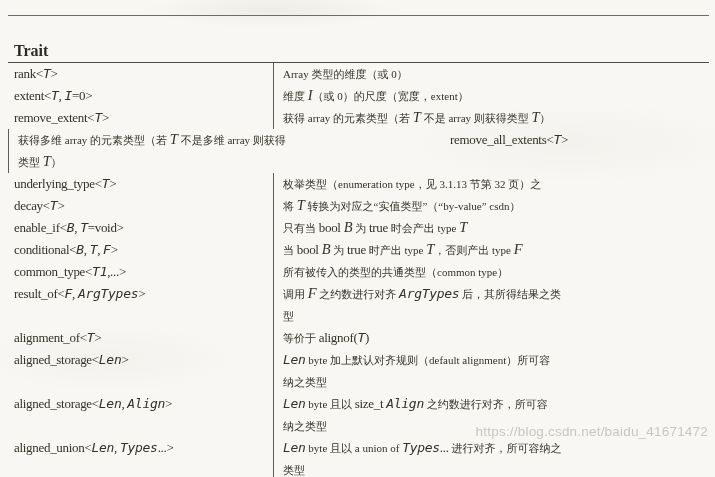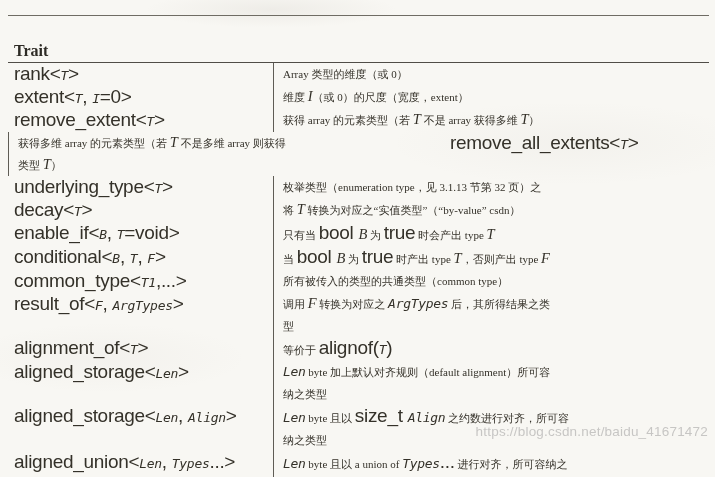--- a/index.html
+++ b/index.html
@@ -54,21 +54,21 @@
   }
   .header-row .cell {
     font-family: "Liberation Serif", "DejaVu Serif", serif;
     font-weight: bold;
     font-size: 16px;
     line-height: 22px;
     letter-spacing: 0;
     color: #2e2b25;
   }
   
-  .s-c  { font-family: Liberation Sans, sans-serif; font-size: 19px; letter-spacing: -0.3px; }
+  .s-c  { font-family: Liberation Serif, serif; font-size: 13px; letter-spacing: -0.3px; }
   .s-ci { font-family: "DejaVu Sans Mono", "Liberation Mono", monospace; font-size: 13px; letter-spacing: -0.3px; font-style: italic; }
   .s-r  { font-family: Liberation Serif, serif; font-size: 11px; }
   .s-ri { font-family: "Liberation Serif", "DejaVu Serif", serif; font-size: 14.5px; font-style: italic; }
   .watermark {
     position: absolute;
     right: 7px; top: 424px;
     font-family: "Liberation Sans", "DejaVu Sans", sans-serif;
     font-size: 13.5px;
     color: #c7c6c4;
     letter-spacing: 0.2px;
@@ -87,21 +87,21 @@
         <div class="row">
           <div class="cell trait-cell"><span class="s-c">rank&lt;</span><span class="s-ci">T</span><span class="s-c">&gt;</span></div>
           <div class="cell effect-cell"><span class="s-r">Array 类型的维度（或 0）</span></div>
         </div>
         <div class="row">
           <div class="cell trait-cell"><span class="s-c">extent&lt;</span><span class="s-ci">T</span><span class="s-c">, </span><span class="s-ci">I</span><span class="s-c">=0&gt;</span></div>
           <div class="cell effect-cell"><span class="s-r">维度 </span><span class="s-ri">I</span><span class="s-r">（或 0）的尺度（宽度，extent）</span></div>
         </div>
         <div class="row">
           <div class="cell trait-cell"><span class="s-c">remove_extent&lt;</span><span class="s-ci">T</span><span class="s-c">&gt;</span></div>
-          <div class="cell effect-cell"><span class="s-r">获得 array 的元素类型（若 </span><span class="s-ri">T</span><span class="s-r"> 不是 array 获得多维 </span><span class="s-ri">T</span><span class="s-r">）</span></div>
+          <div class="cell effect-cell"><span class="s-r">获得 array 的元素类型（若 </span><span class="s-ri">T</span><span class="s-r"> 不是 array 则获得类型 </span><span class="s-ri">T</span><span class="s-r">）</span></div>
         </div>
         <div class="row">
           <div class="cell effect-cell"><span class="s-r">获得多维 array 的元素类型（若 </span><span class="s-ri">T</span><span class="s-r"> 不是多维 array 则获得</span><br><span class="s-r">类型 </span><span class="s-ri">T</span><span class="s-r">）</span></div>
           <div class="cell trait-cell"><span class="s-c">remove_all_extents&lt;</span><span class="s-ci">T</span><span class="s-c">&gt;</span></div>
         </div>
         <div class="row">
           <div class="cell trait-cell"><span class="s-c">underlying_type&lt;</span><span class="s-ci">T</span><span class="s-c">&gt;</span></div>
           <div class="cell effect-cell"><span class="s-r">枚举类型（enumeration type，见 3.1.13 节第 32 页）之</span><br></div>
         </div>
         <div class="row">
@@ -115,21 +115,21 @@
         <div class="row">
           <div class="cell trait-cell"><span class="s-c">conditional&lt;</span><span class="s-ci">B</span><span class="s-c">, </span><span class="s-ci">T</span><span class="s-c">, </span><span class="s-ci">F</span><span class="s-c">&gt;</span></div>
           <div class="cell effect-cell"><span class="s-r">当 </span><span class="s-c">bool </span><span class="s-ri">B</span><span class="s-r"> 为 </span><span class="s-c">true</span><span class="s-r"> 时产出 type </span><span class="s-ri">T</span><span class="s-r">，否则产出 type </span><span class="s-ri">F</span></div>
         </div>
         <div class="row">
           <div class="cell trait-cell"><span class="s-c">common_type&lt;</span><span class="s-ci">T1</span><span class="s-c">,...&gt;</span></div>
           <div class="cell effect-cell"><span class="s-r">所有被传入的类型的共通类型（common type）</span></div>
         </div>
         <div class="row">
           <div class="cell trait-cell"><span class="s-c">result_of&lt;</span><span class="s-ci">F</span><span class="s-c">, </span><span class="s-ci">ArgTypes</span><span class="s-c">&gt;</span></div>
-          <div class="cell effect-cell"><span class="s-r">调用 </span><span class="s-ri">F</span><span class="s-r"> 转换为对应之 </span><span class="s-ci">ArgTypes</span><span class="s-r"> 后，其所得结果之类</span><br><span class="s-r">型</span></div>
+          <div class="cell effect-cell"><span class="s-r">调用 </span><span class="s-ri">F</span><span class="s-r"> 之约数进行对齐 </span><span class="s-ci">ArgTypes</span><span class="s-r"> 后，其所得结果之类</span><br><span class="s-r">型</span></div>
         </div>
         <div class="row">
           <div class="cell trait-cell"><span class="s-c">alignment_of&lt;</span><span class="s-ci">T</span><span class="s-c">&gt;</span></div>
           <div class="cell effect-cell"><span class="s-r">等价于 </span><span class="s-c">alignof(</span><span class="s-ci">T</span><span class="s-c">)</span></div>
         </div>
         <div class="row">
           <div class="cell trait-cell"><span class="s-c">aligned_storage&lt;</span><span class="s-ci">Len</span><span class="s-c">&gt;</span></div>
           <div class="cell effect-cell"><span class="s-ci">Len</span><span class="s-r"> byte 加上默认对齐规则（default alignment）所可容</span><br><span class="s-r">纳之类型</span></div>
         </div>
         <div class="row">

